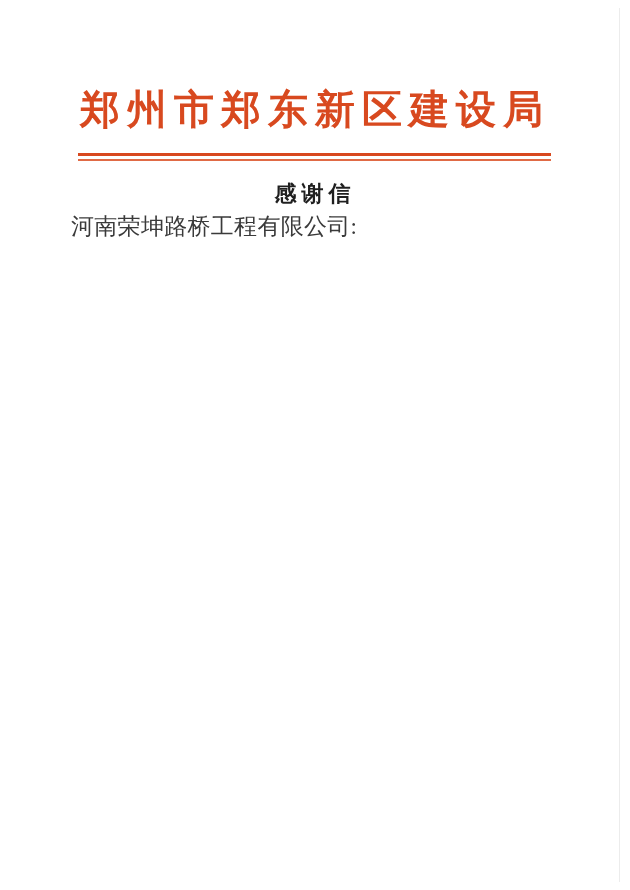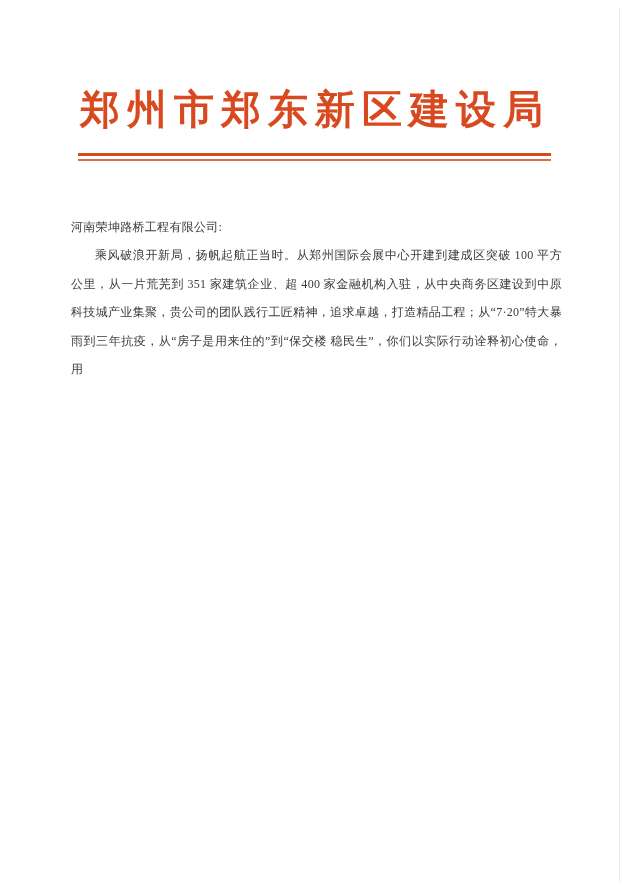--- a/index.html
+++ b/index.html
@@ -62,21 +62,21 @@
     font-size: 22px;
     font-weight: 700;
     letter-spacing: 5px;
     line-height: 26px;
   }
   .letter-body {
     position: absolute;
     top: 213px; left: 71px;
     width: 491px;
     color: var(--body-text);
-    font-size: 12px;
+    font-size: 23px;
     line-height: 28.4px;
     text-align: justify;
     letter-spacing: 0.3px;
   }
   .salutation {
     text-indent: 0;
   }
   .para {
     text-indent: 2em;
   }
@@ -86,21 +86,21 @@
 
 <div class="page">
 
   <div class="letterhead">郑州市郑东新区建设局</div>
 
   <div class="rule-wrap">
     <div class="rule-thick"></div>
     <div class="rule-thin"></div>
   </div>
 
+  <h1 class="letter-title">感谢信</h1>
 
   <div class="letter-body">
     <p class="salutation">河南荣坤路桥工程有限公司:</p>
-    <p class="para">乘风破浪开新局，扬帆起航正当时。从郑州国际会展中心开建到建成区突破 100 平方公里，从一片荒芜到 351 家建筑企业、超 400 家金融机构入驻，从中央商务区建设到中原科技城产业集聚，贵公司的团队践行工匠精神，追求卓越，打造精品工程；从“7·20”特大暴雨到三年抗疫，从“房子是用来住的”到“保交楼 稳民生”，你们以实际行动诠释初心使命，用</p>
   </div>
 
   <div class="scan-edge-right"></div>
 
 </div>
 
 </body></html>

